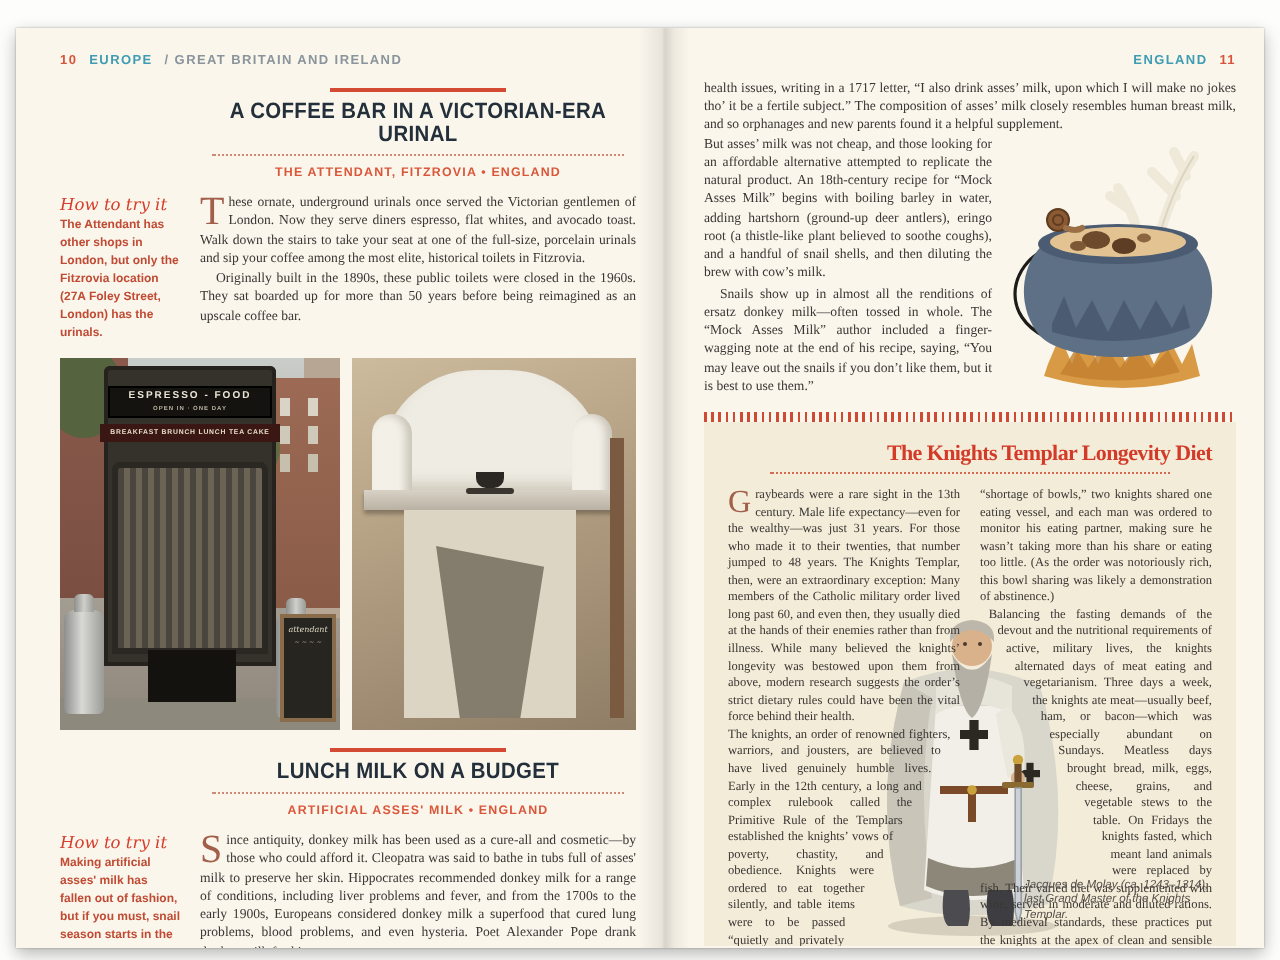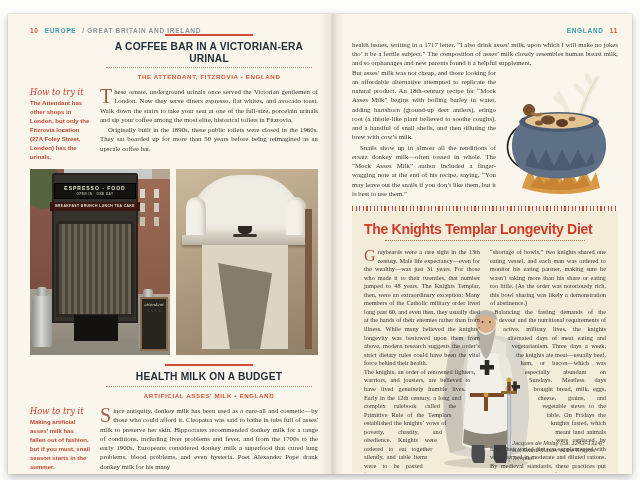--- a/index.html
+++ b/index.html
@@ -17,21 +17,21 @@
 
   
   .runhead { font-family:"Liberation Sans", sans-serif; font-size:6.5px; font-weight:bold;
              letter-spacing:.7px; display:flex; gap:6px; align-items:baseline; }
   .runhead.right { justify-content:flex-end; }
   .pagenum { color:#d8543a; }
   .region  { color:#3f9db3; }
   .crumb   { color:#8a949c; }
 
   
-  .tblock { margin-left:70px; width:218px; text-align:center; }
+  .tblock { margin-left:70px; width:218px; text-align:center; margin-top:10px; }
   .overline { width:88px; height:2px; background:#d44a32; margin:0 auto 5px; }
   .atitle { font-family:"Liberation Sans", sans-serif; font-weight:bold; font-size:10.2px;
             letter-spacing:.2px; color:#232f3a; transform:scaleY(1.08); }
   .dotline { border-bottom:1px dotted #cf8a76; margin:4px 6px 5px; }
   .asub { font-family:"Liberation Sans", sans-serif; font-weight:bold; font-size:6.2px;
           letter-spacing:.6px; color:#da573a; }
 
   .artrow { display:flex; gap:9px; margin-top:7px; }
   .howto { width:61px; flex:0 0 61px; }
   .howto-h { font-family:"DejaVu Serif", serif; font-style:italic; font-weight:normal;
@@ -94,22 +94,22 @@
   .woodpost { position:absolute; right:6px; top:40px; width:7px; height:140px; background:#7a5a40; }
 
   
   .rp-body { margin-top:6px; font-size:6.8px; line-height:1.36; color:#3a3633; text-align:justify; }
   .rp-body p + p { text-indent:8px; margin-top:1px; }
   .cauldron-float { float:right; width:116px; height:128px; margin:2px 0 2px 6px; shape-outside:margin-box; }
   .tickband { margin-top:8px; height:5px;
       background-image:repeating-linear-gradient(90deg, #cf4a33 0 1.3px, transparent 1.3px 3.6px); }
 
   .feature { position:relative; margin-top:0; height:262px; background:#f3ecd9; padding:10px 12px 8px; overflow:hidden; }
-  .ftitle { text-align:left; font-family:Liberation Sans, sans-serif; font-weight:bold;
-            font-size:14px; color:#d43a28; letter-spacing:-.3px; }
+  .ftitle { text-align:right; font-family:Liberation Serif, serif; font-weight:bold;
+            font-size:11px; color:#d43a28; letter-spacing:-.3px; }
   .fdot { width:200px; margin:3px auto 7px; border-bottom:1.6px dotted #d56a52; }
   .fcols { display:flex; gap:10px; position:relative; z-index:2; }
   .fcol { width:50%; font-size:6.3px; line-height:1.36; color:#3a3633; text-align:justify; }
   .spacerR { float:right; width:58px; height:104px; shape-outside:polygon(100% 0, 100% 100%, 0 100%); }
   .spacerL { float:left;  width:66px; height:130px; shape-outside:polygon(0 0, 100% 100%, 0 100%); }
   .knight { position:absolute; left:70px; top:78px; width:132px; height:182px; z-index:1; }
   .fcaption { position:absolute; right:12px; bottom:10px; width:94px; z-index:3;
       font-family:"Liberation Sans", sans-serif; font-style:italic; font-size:5.8px;
       line-height:1.35; color:#55504a; }
 </style>
@@ -174,21 +174,21 @@
         <div class="urinal"></div>
         <div class="counter"></div>
         <div class="cup"></div>
         <div class="pedestal"></div>
         <div class="woodpost"></div>
       </div>
     </div>
 
     <div class="tblock" style="margin-top:9px;">
       <div class="overline"></div>
-      <div class="atitle">HEALTH MILK ON A BUDGET</div>
+      <div class="atitle">LUNCH MILK ON A BUDGET</div>
       <div class="dotline"></div>
       <div class="asub">ARTIFICIAL ASSES' MILK • ENGLAND</div>
     </div>
 
     <div class="artrow">
       <div class="howto">
         <div class="howto-h">How to try it</div>
         <div class="howto-b">Making artificial asses' milk has fallen out of fashion, but if you must, snail season starts in the summer.</div>
       </div>
       <div class="bodytxt">

